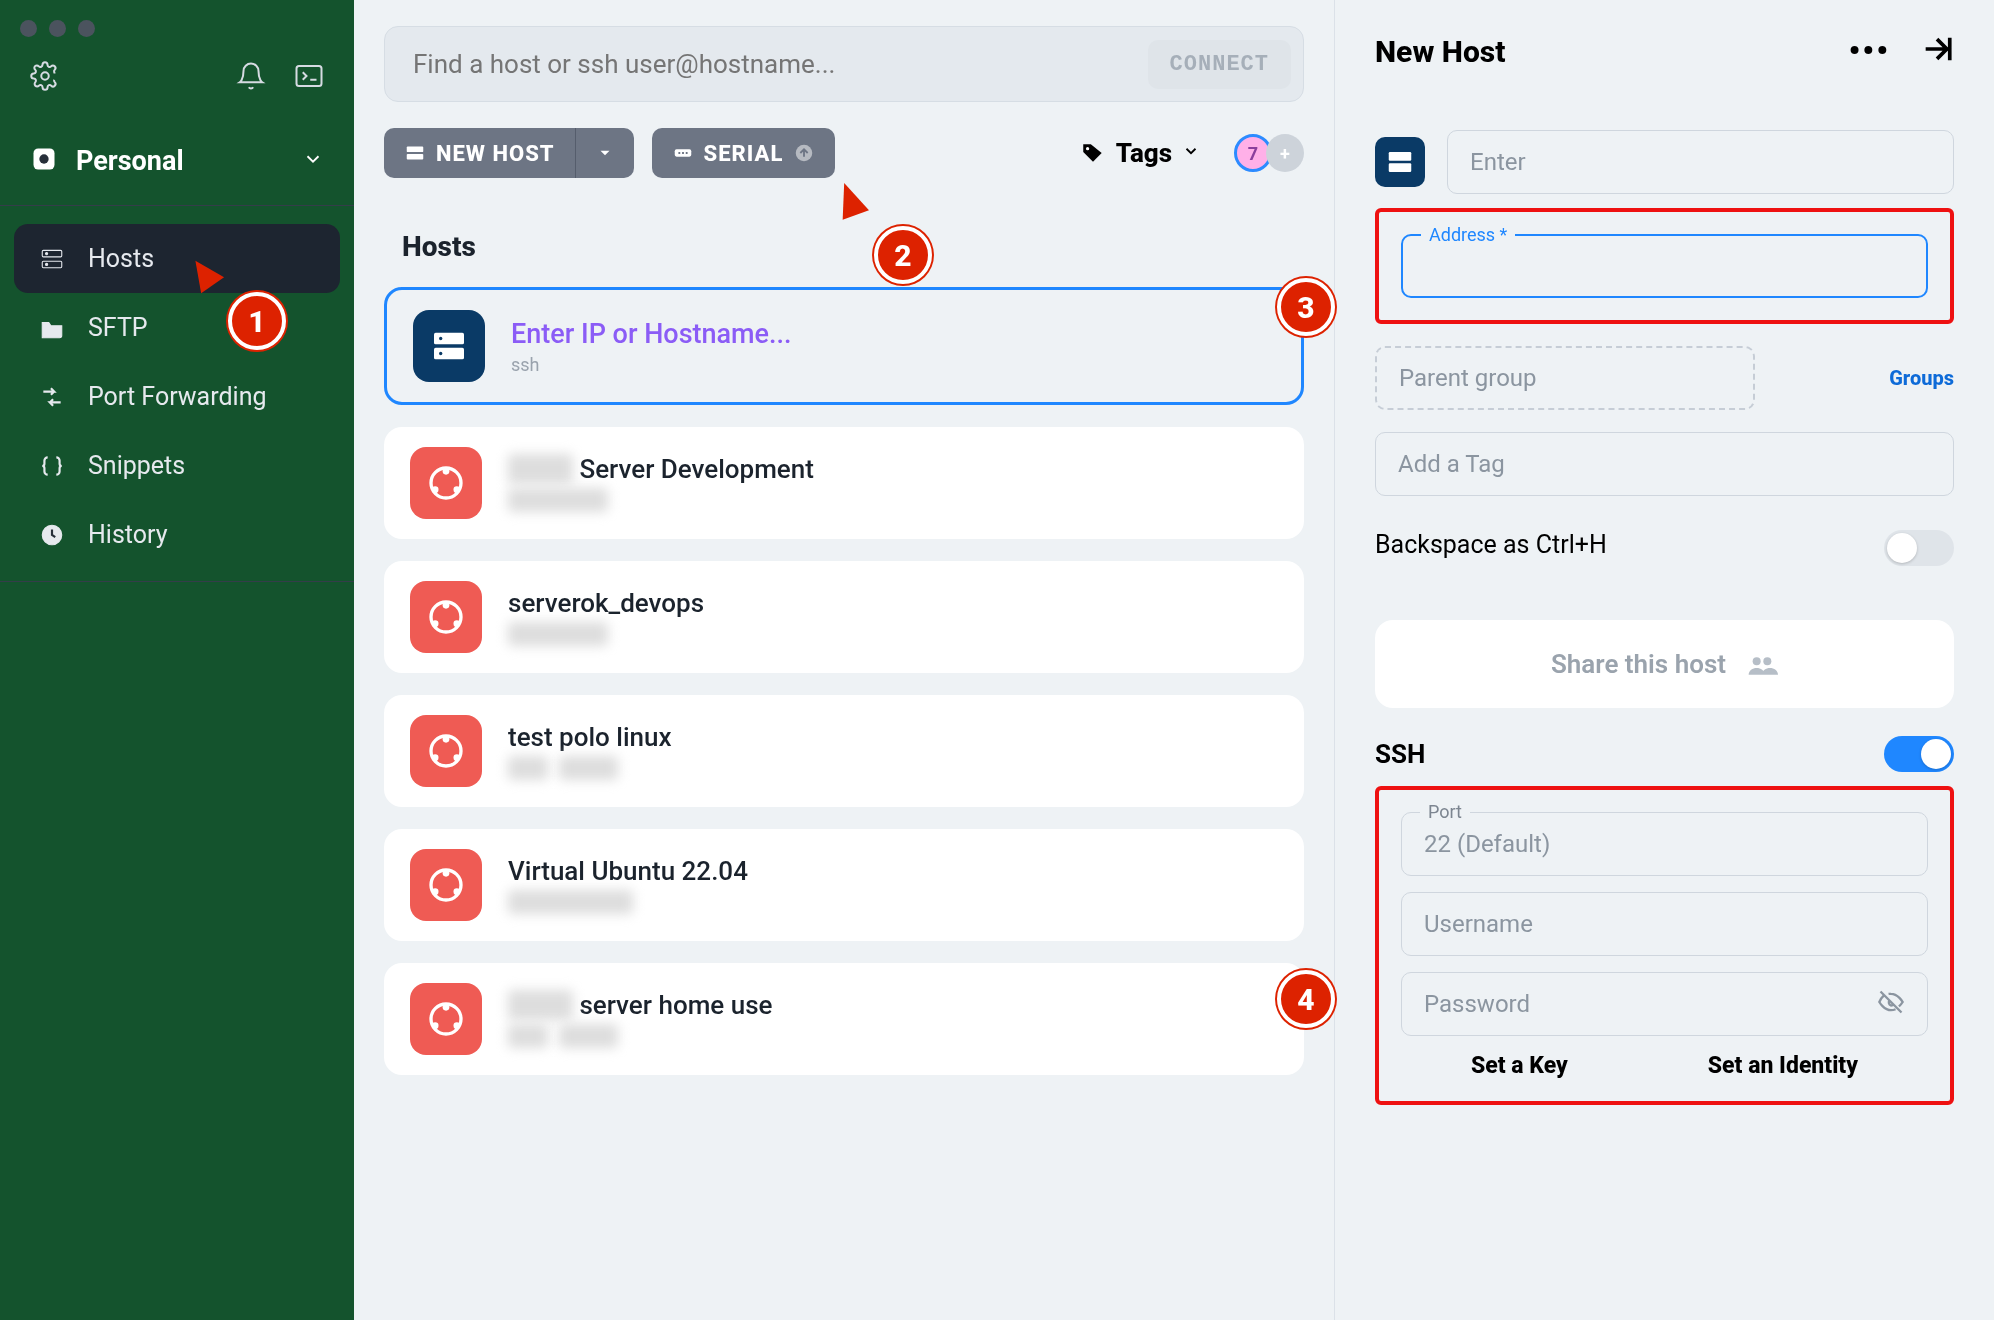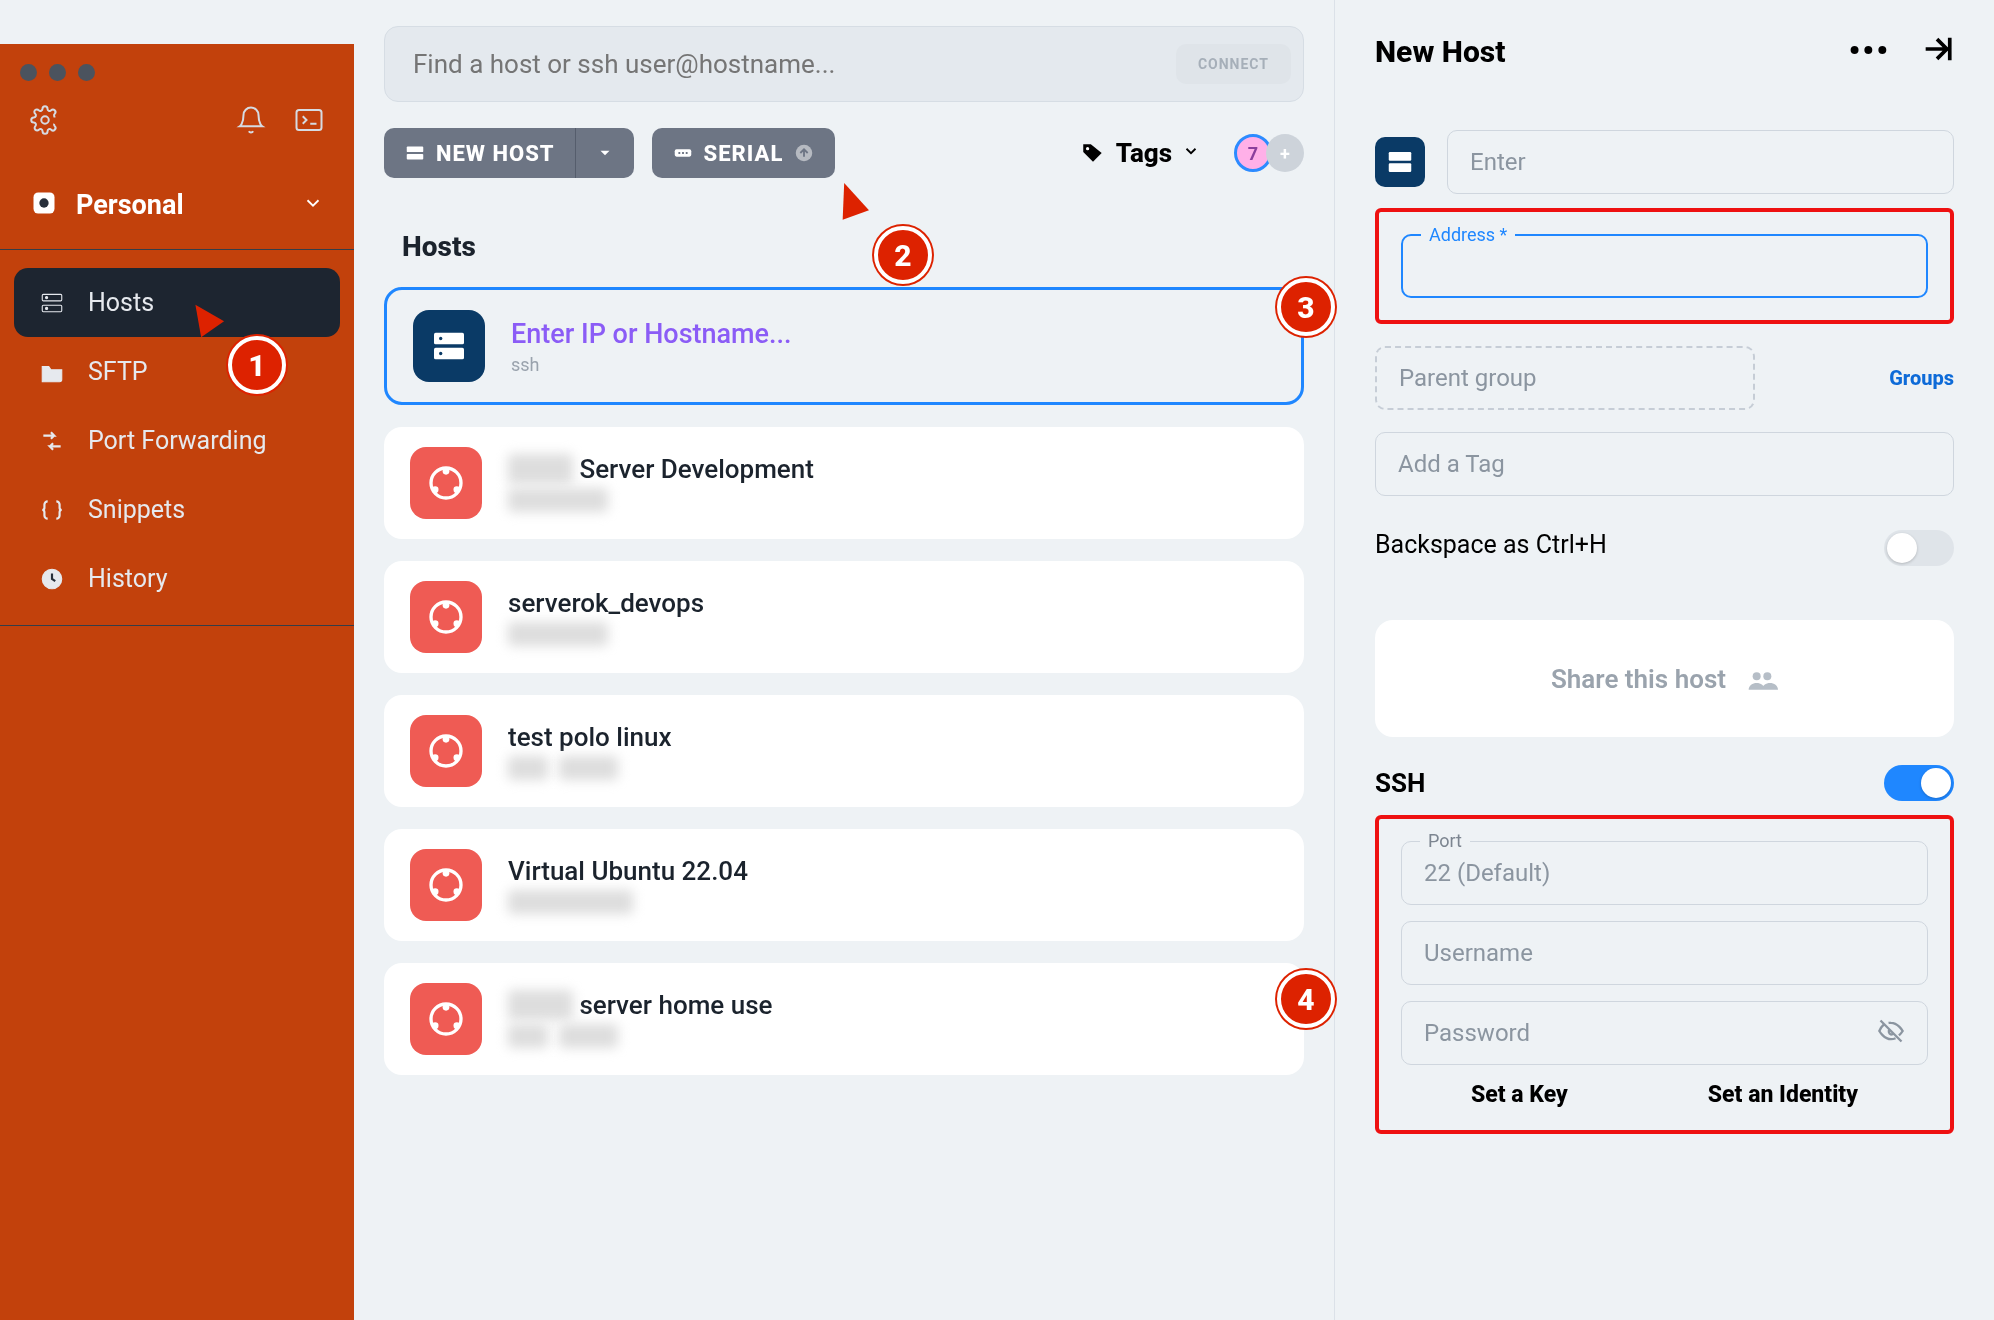--- a/index.html
+++ b/index.html
@@ -1,21 +1,21 @@
 <!DOCTYPE html>
 <html><head>
 <meta charset="utf-8">
 <style>
   * { box-sizing: border-box; margin: 0; padding: 0; font-family: -apple-system, BlinkMacSystemFont, "Segoe UI", Roboto, sans-serif; }
   html, body { width: 1994px; height: 1320px; overflow: hidden; }
 
   .app { display: flex; width: 100%; height: 100%; background: #eef2f5; }
 
   
-  .sidebar { width: 354px; background: #c2410c; color: #fff; display: flex; flex-direction: column; margin-top: 44px; }
+  .sidebar { width: 354px; background: #14532d; color: #fff; display: flex; flex-direction: column; }
   .sidebar .traffic { display:flex; gap:12px; padding:20px 20px 6px; }
   .sidebar .traffic span { width:17px; height:17px; border-radius:50%; background:#4b535e; }
   .sidebar .icon-row { display:flex; align-items:center; padding:18px 30px 30px; }
   .sidebar .icon-row .spacer { flex:1; }
   .sidebar .gear, .sidebar .bell, .sidebar .term { color:#d6dbe2; }
   .sidebar .gear svg, .sidebar .bell svg, .sidebar .term svg { width:30px; height:30px; stroke:#d6dbe2; fill:none; stroke-width:1.6; }
   .sidebar .bell { margin-right:28px; }
   .workspace { display:flex; align-items:center; gap:18px; padding:20px 30px 28px; border-bottom:1px solid #343d49; }
   .workspace .ws-icon svg { width:28px; height:28px; }
   .workspace .ws-label { font-size:27px; font-weight:700; flex:1; }
@@ -27,21 +27,21 @@
   .nav-item .ni-icon { width:28px; display:flex; justify-content:center; }
   .nav-item .ni-icon svg { width:26px; height:26px; stroke:#e6e9ee; fill:#e6e9ee; }
   .nav-item .ni-label { font-size:25px; }
   .nav-sep { height:1px; background:#343d49; margin:12px -14px 0; }
 
   
   .main { flex:1; display:flex; min-width:0; }
   .center { flex:1; padding:26px 30px 0 30px; min-width:0; }
   .searchbar { display:flex; align-items:center; background:#e4e9ee; border:1px solid #d6dde4; border-radius:14px; padding:0 12px 0 28px; height:76px; }
   .searchbar input { flex:1; border:none; background:transparent; font-size:26px; color:#6f7a86; outline:none; }
-  .searchbar .connect-btn { background:#dfe4e9; color:#a6afb9; border:none; border-radius:10px; padding:12px 22px; font-size:14px; font-weight:700; letter-spacing:1px; cursor:pointer; }
+  .searchbar .connect-btn { background:#dfe4e9; color:#a6afb9; border:none; border-radius:10px; padding:12px 22px; font-size:22px; font-weight:700; letter-spacing:1px; cursor:pointer;font-family:Liberation Mono, monospace; }
 
   .toolbar { display:flex; align-items:center; gap:18px; margin-top:26px; }
   .pill { display:flex; align-items:center; background:#6d7584; color:#fff; border-radius:10px; height:50px; overflow:hidden; }
   .pill .pseg { display:flex; align-items:center; gap:10px; padding:0 20px; height:100%; cursor:pointer; }
   .pill .psep { width:1px; height:100%; background:#555d6c; }
   .pill .plabel { font-size:22px; font-weight:800; letter-spacing:1px; }
   .pill svg { width:22px; height:22px; fill:#fff; }
   .pill .small svg { width:18px; height:18px; }
   .toolbar .grow { flex:1; }
   .tags { display:flex; align-items:center; gap:10px; cursor:pointer; }
@@ -94,21 +94,21 @@
   .pg-box { flex:0 0 380px; height:64px; border:2px dashed #c6cdd6; border-radius:10px; display:flex; align-items:center; padding:0 22px; color:#8b95a0; font-size:24px; }
   .groups-link { color:#0e6bd8; font-size:20px; font-weight:800; margin-left:auto; cursor:pointer; }
 
   .toggle-row { display:flex; align-items:flex-start; margin-top:34px; }
   .toggle-row .tl { font-size:25px; flex:1; }
   .switch { width:70px; height:36px; border-radius:20px; background:#dfe4e9; position:relative; cursor:pointer; }
   .switch::after { content:""; position:absolute; width:30px; height:30px; border-radius:50%; background:#fff; top:3px; left:3px; box-shadow:0 1px 3px rgba(0,0,0,.2); }
   .switch.on { background:#1f87ff; }
   .switch.on::after { left:auto; right:3px; }
 
-  .share { background:#fff; border-radius:18px; height:117px; display:flex; align-items:center; justify-content:center; gap:20px; color:#9aa3ad; font-size:26px; font-weight:600; margin-bottom:28px; }
+  .share { background:#fff; border-radius:18px; height:88px; display:flex; align-items:center; justify-content:center; gap:20px; color:#9aa3ad; font-size:26px; font-weight:600; margin-bottom:28px; }
   .share svg { width:32px; height:32px; fill:#b6bec7; }
 
   .ssh-head { display:flex; align-items:center; margin:8px 0 6px; }
   .ssh-head .sl { font-size:26px; font-weight:700; flex:1; }
 
   .stacked .tinput { margin-bottom:16px; }
 
   .links-row { display:flex; justify-content:space-around; margin-top:10px; }
   .links-row span { color:#000000; font-size:23px; font-weight:800; cursor:pointer; }
 

